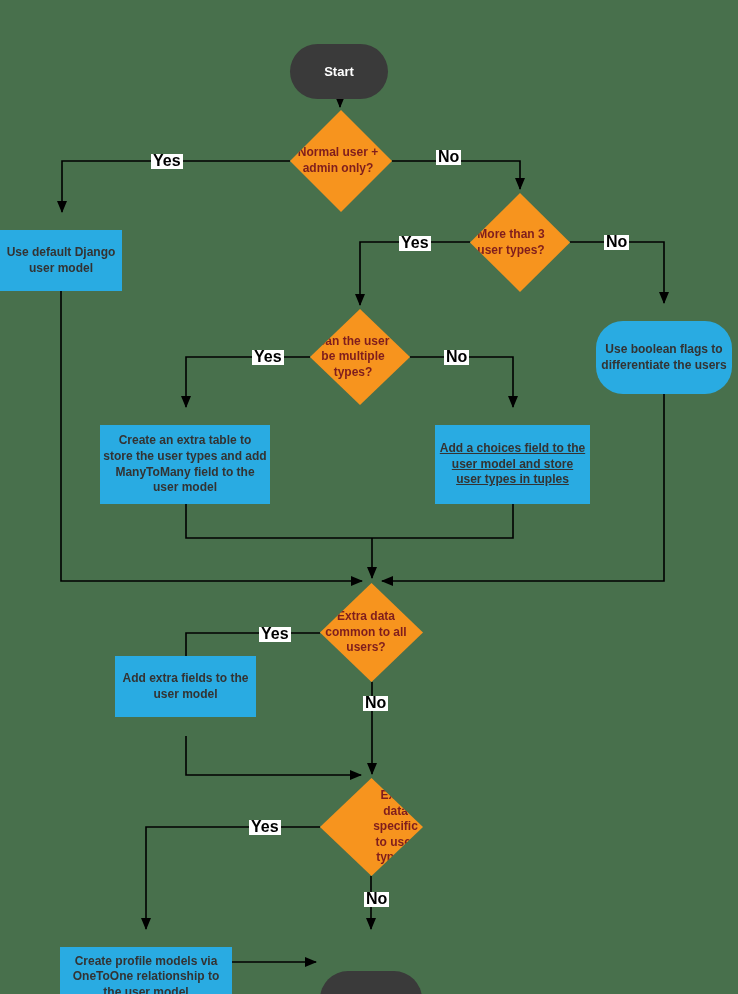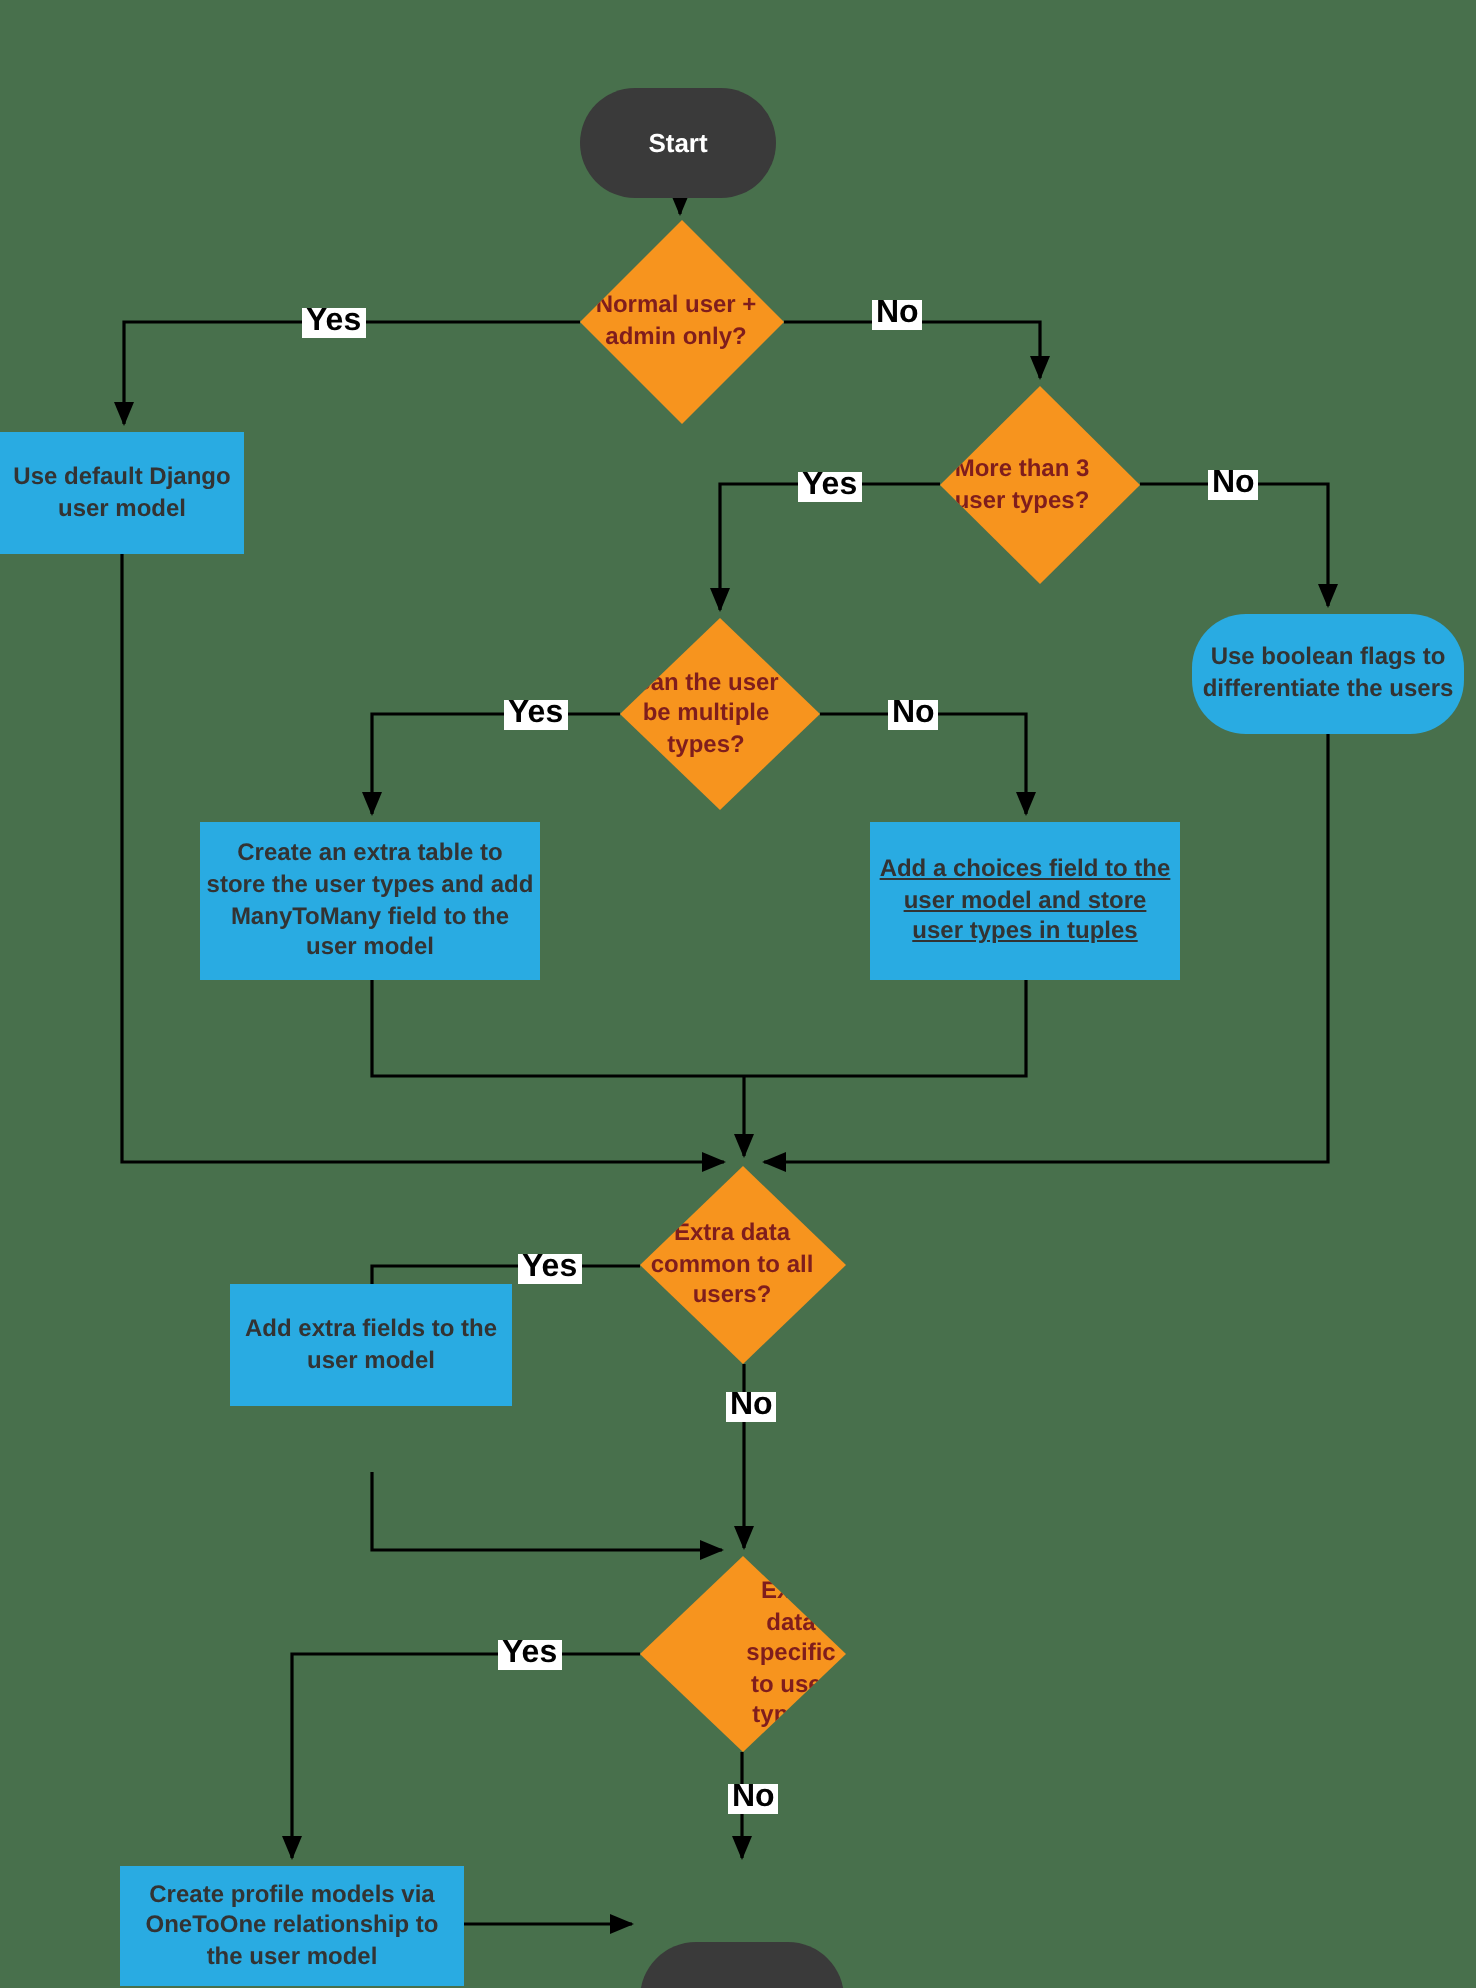--- a/index.html
+++ b/index.html
@@ -32,20 +32,21 @@
     background: #29ABE2;
     color: #333333;
     display: flex;
     align-items: center;
     justify-content: center;
     text-align: center;
     font-weight: bold;
     font-size: 12px;
     line-height: 1.3;
     padding: 2px 3px;
+    margin-top: 14px;
   }
   .decision {
     background: #F7941E;
     clip-path: polygon(50% 0%, 100% 50%, 50% 100%, 0% 50%);
     display: flex;
     align-items: center;
     justify-content: flex-start;
     text-align: center;
     color: #7f1d1d;
     font-weight: bold;
@@ -105,21 +106,21 @@
   </div>
 
   <div class="node process" style="left:0px; top:216px; width:122px; height:61px;">
     <span>Use default Django user model</span>
   </div>
 
   <div class="node decision" style="left:470px; top:193px; width:100px; height:99px;">
     <span class="dtext" style="width:82px;">More than 3 user types?</span>
   </div>
 
-  <div class="node process" style="left:596px; top:307px; width:136px; height:60px;border-radius:27px;">
+  <div class="node process" style="left:596px; top:307px; width:136px; height:73px;border-radius:27px;">
     <span>Use boolean flags to differentiate the users</span>
   </div>
 
   <div class="node decision" style="left:310px; top:309px; width:100px; height:96px;">
     <span class="dtext" style="width:86px;">Can the user be multiple types?</span>
   </div>
 
   <div class="node process" style="left:100px; top:411px; width:170px; height:79px;">
     <span>Create an extra table to store the user types and add ManyToMany field to the user model</span>
   </div>

